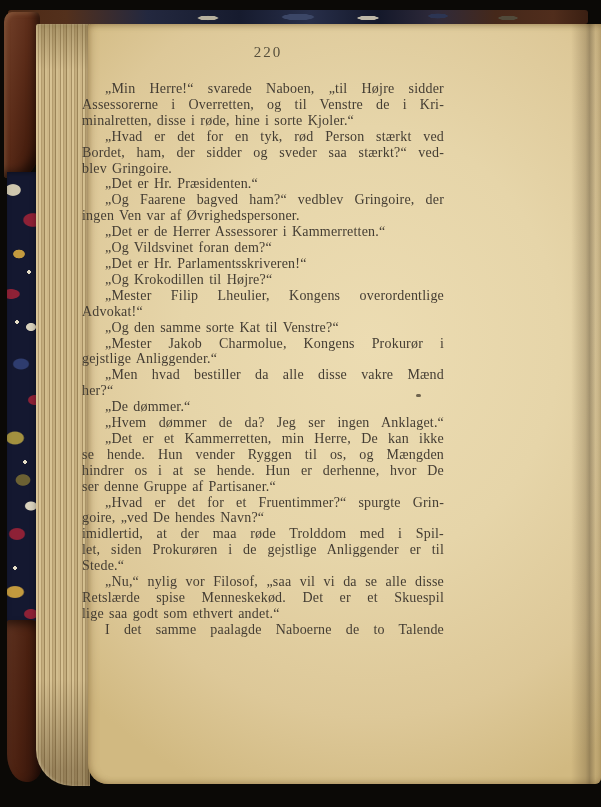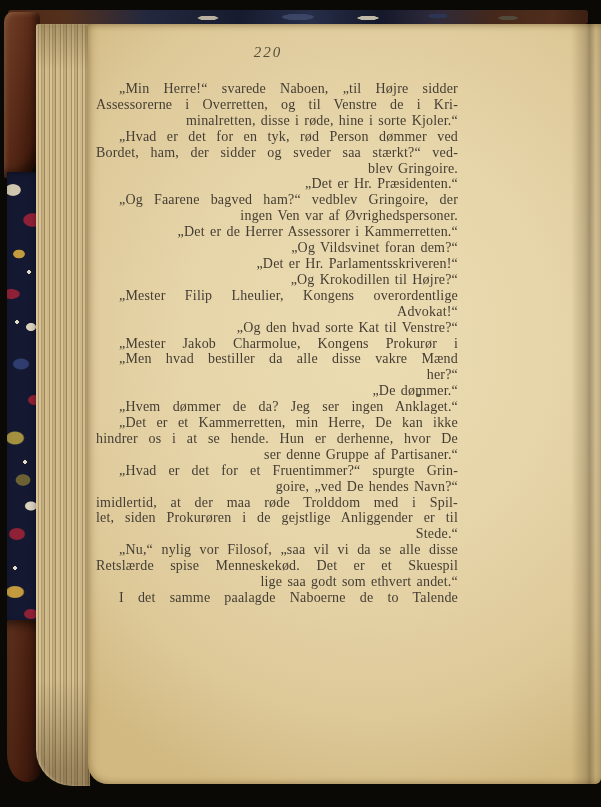--- a/index.html
+++ b/index.html
@@ -85,28 +85,28 @@
   }
   
   .gutter-crease{
     position:absolute;right:0;top:0;width:30px;height:100%;
     background:linear-gradient(90deg, rgba(90,70,40,0) 0%, rgba(90,70,40,.28) 48%, rgba(60,45,25,.38) 62%, rgba(120,95,55,.18) 82%, rgba(120,95,55,.25) 100%);
     border-radius:0 0 6px 0;
   }
 
   .page-number{
     position:absolute;left:87px;top:44px;width:362px;
-    text-align:center;font-size:15px;letter-spacing:2px;color:#564f3c;font-style:italic;
+    text-align:center;font-size:15px;letter-spacing:2px;color:#564f3c;
   }
 
   .text-block{
-    position:absolute;left:96px;top:81px;width:362px;
+    position:absolute;left:82px;top:81px;width:362px;
     color:#443d33;font-size:14px;line-height:15.9px;
   }
-  .line{white-space:normal;text-align:right;letter-spacing:.2px;word-spacing:1.5px;}
+  .line{white-space:normal;text-align:left;letter-spacing:.2px;word-spacing:1.5px;}
   .line.just{text-align:justify;text-align-last:justify;}
   .line.indent{text-indent:23px;}
 
   
   .artifact-dot{
     position:absolute;left:416px;top:394px;width:5px;height:3px;
     background:rgba(70,60,45,.75);border-radius:2px;
   }
 </style>
 </head>
@@ -122,39 +122,41 @@
   <div class="page">
     <div class="gutter-crease"></div>
   </div>
 
   <div class="page-number">220</div>
 
   <div class="text-block">
       <div class="line indent just">„Min Herre!“ svarede Naboen, „til Højre sidder</div>
       <div class="line just">Assessorerne i Overretten, og til Venstre de i Kri-</div>
       <div class="line">minalretten, disse i røde, hine i sorte Kjoler.“</div>
-      <div class="line indent just">„Hvad er det for en tyk, rød Person dømmer ved</div>
+      <div class="line indent just">„Hvad er det for en tyk, rød Person stærkt ved</div>
       <div class="line just">Bordet, ham, der sidder og sveder saa stærkt?“ ved-</div>
       <div class="line">blev Gringoire.</div>
       <div class="line indent">„Det er Hr. Præsidenten.“</div>
       <div class="line indent just">„Og Faarene bagved ham?“ vedblev Gringoire, der</div>
       <div class="line">ingen Ven var af Øvrighedspersoner.</div>
       <div class="line indent">„Det er de Herrer Assessorer i Kammerretten.“</div>
       <div class="line indent">„Og Vildsvinet foran dem?“</div>
       <div class="line indent">„Det er Hr. Parlamentsskriveren!“</div>
       <div class="line indent">„Og Krokodillen til Højre?“</div>
       <div class="line indent just">„Mester Filip Lheulier, Kongens overordentlige</div>
       <div class="line">Advokat!“</div>
-      <div class="line indent">„Og den hvad sorte Kat til Venstre?“</div>
+      <div class="line indent">„Og den samme sorte Kat til Venstre?“</div>
       <div class="line indent just">„Mester Jakob Charmolue, Kongens Prokurør i</div>
+      <div class="line">gejstlige Anliggender.“</div>
       <div class="line indent just">„Men hvad bestiller da alle disse vakre Mænd</div>
       <div class="line">her?“</div>
       <div class="line indent">„De dømmer.“</div>
       <div class="line indent just">„Hvem dømmer de da? Jeg ser ingen Anklaget.“</div>
       <div class="line indent just">„Det er et Kammerretten, min Herre, De kan ikke</div>
+      <div class="line just">se hende. Hun vender Ryggen til os, og Mængden</div>
       <div class="line just">hindrer os i at se hende. Hun er derhenne, hvor De</div>
       <div class="line">ser denne Gruppe af Partisaner.“</div>
       <div class="line indent just">„Hvad er det for et Fruentimmer?“ spurgte Grin-</div>
       <div class="line">goire, „ved De hendes Navn?“</div>
       <div class="line just">imidlertid, at der maa røde Trolddom med i Spil-</div>
       <div class="line just">let, siden Prokurøren i de gejstlige Anliggender er til</div>
       <div class="line">Stede.“</div>
       <div class="line indent just">„Nu,“ nylig vor Filosof, „saa vil vi da se alle disse</div>
       <div class="line just">Retslærde spise Menneskekød. Det er et Skuespil</div>
       <div class="line">lige saa godt som ethvert andet.“</div>

